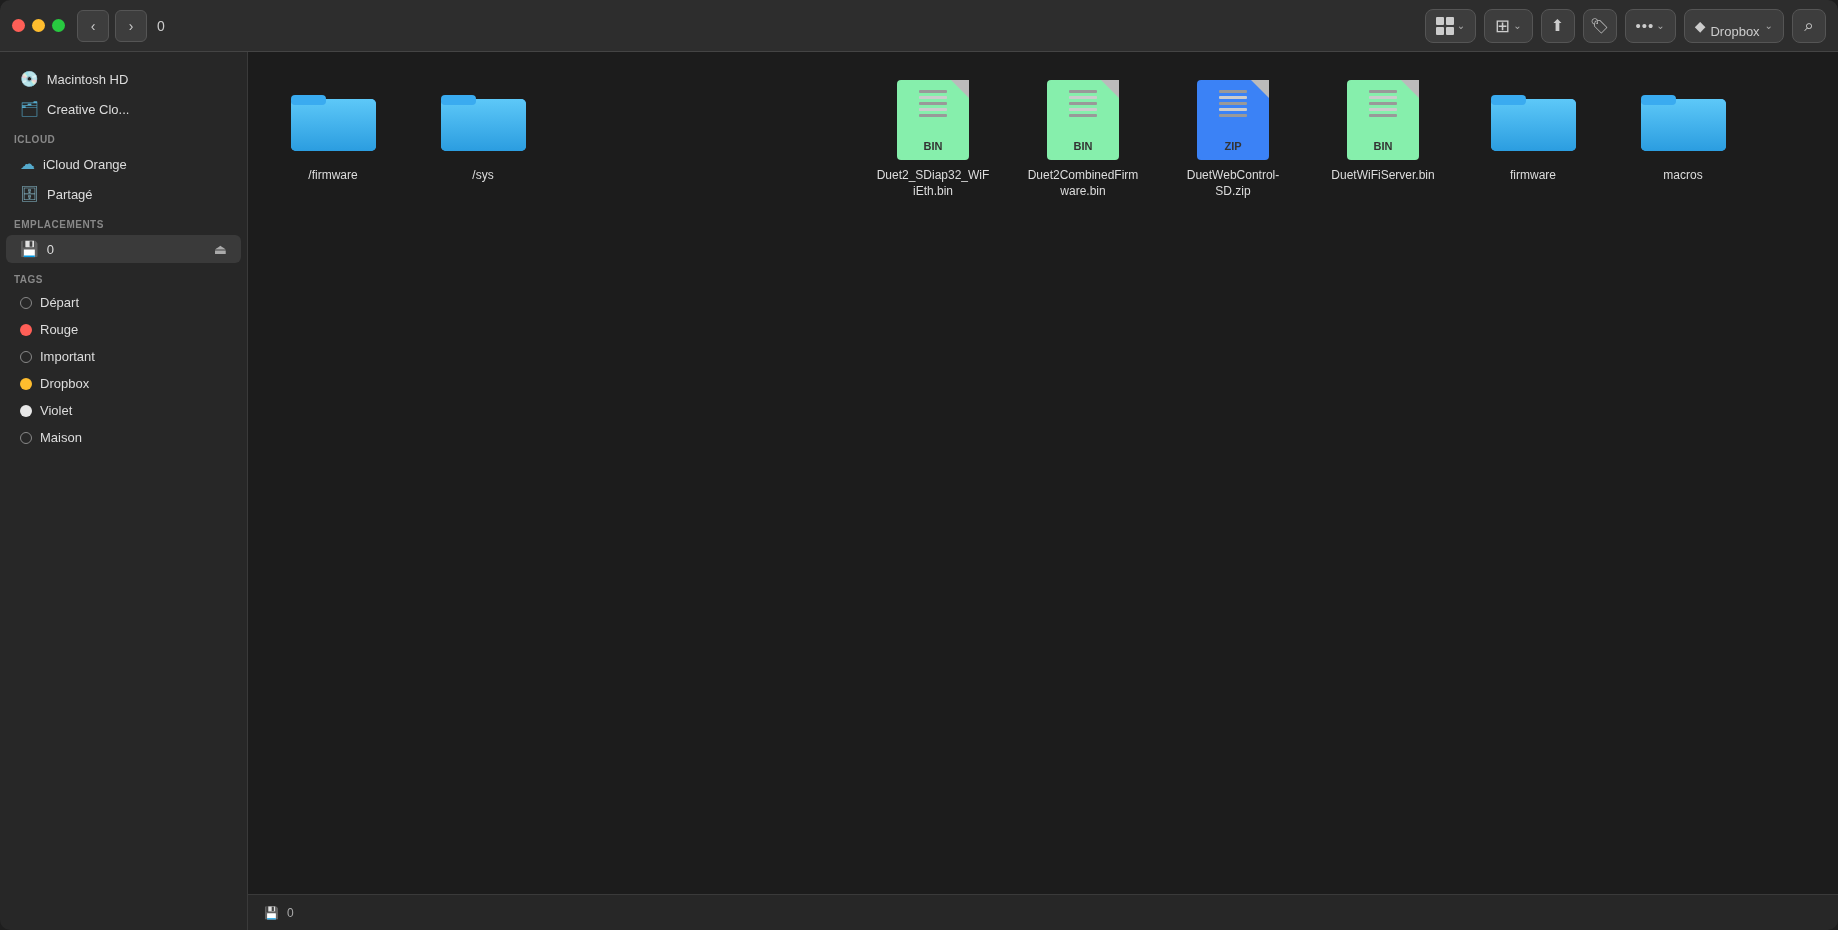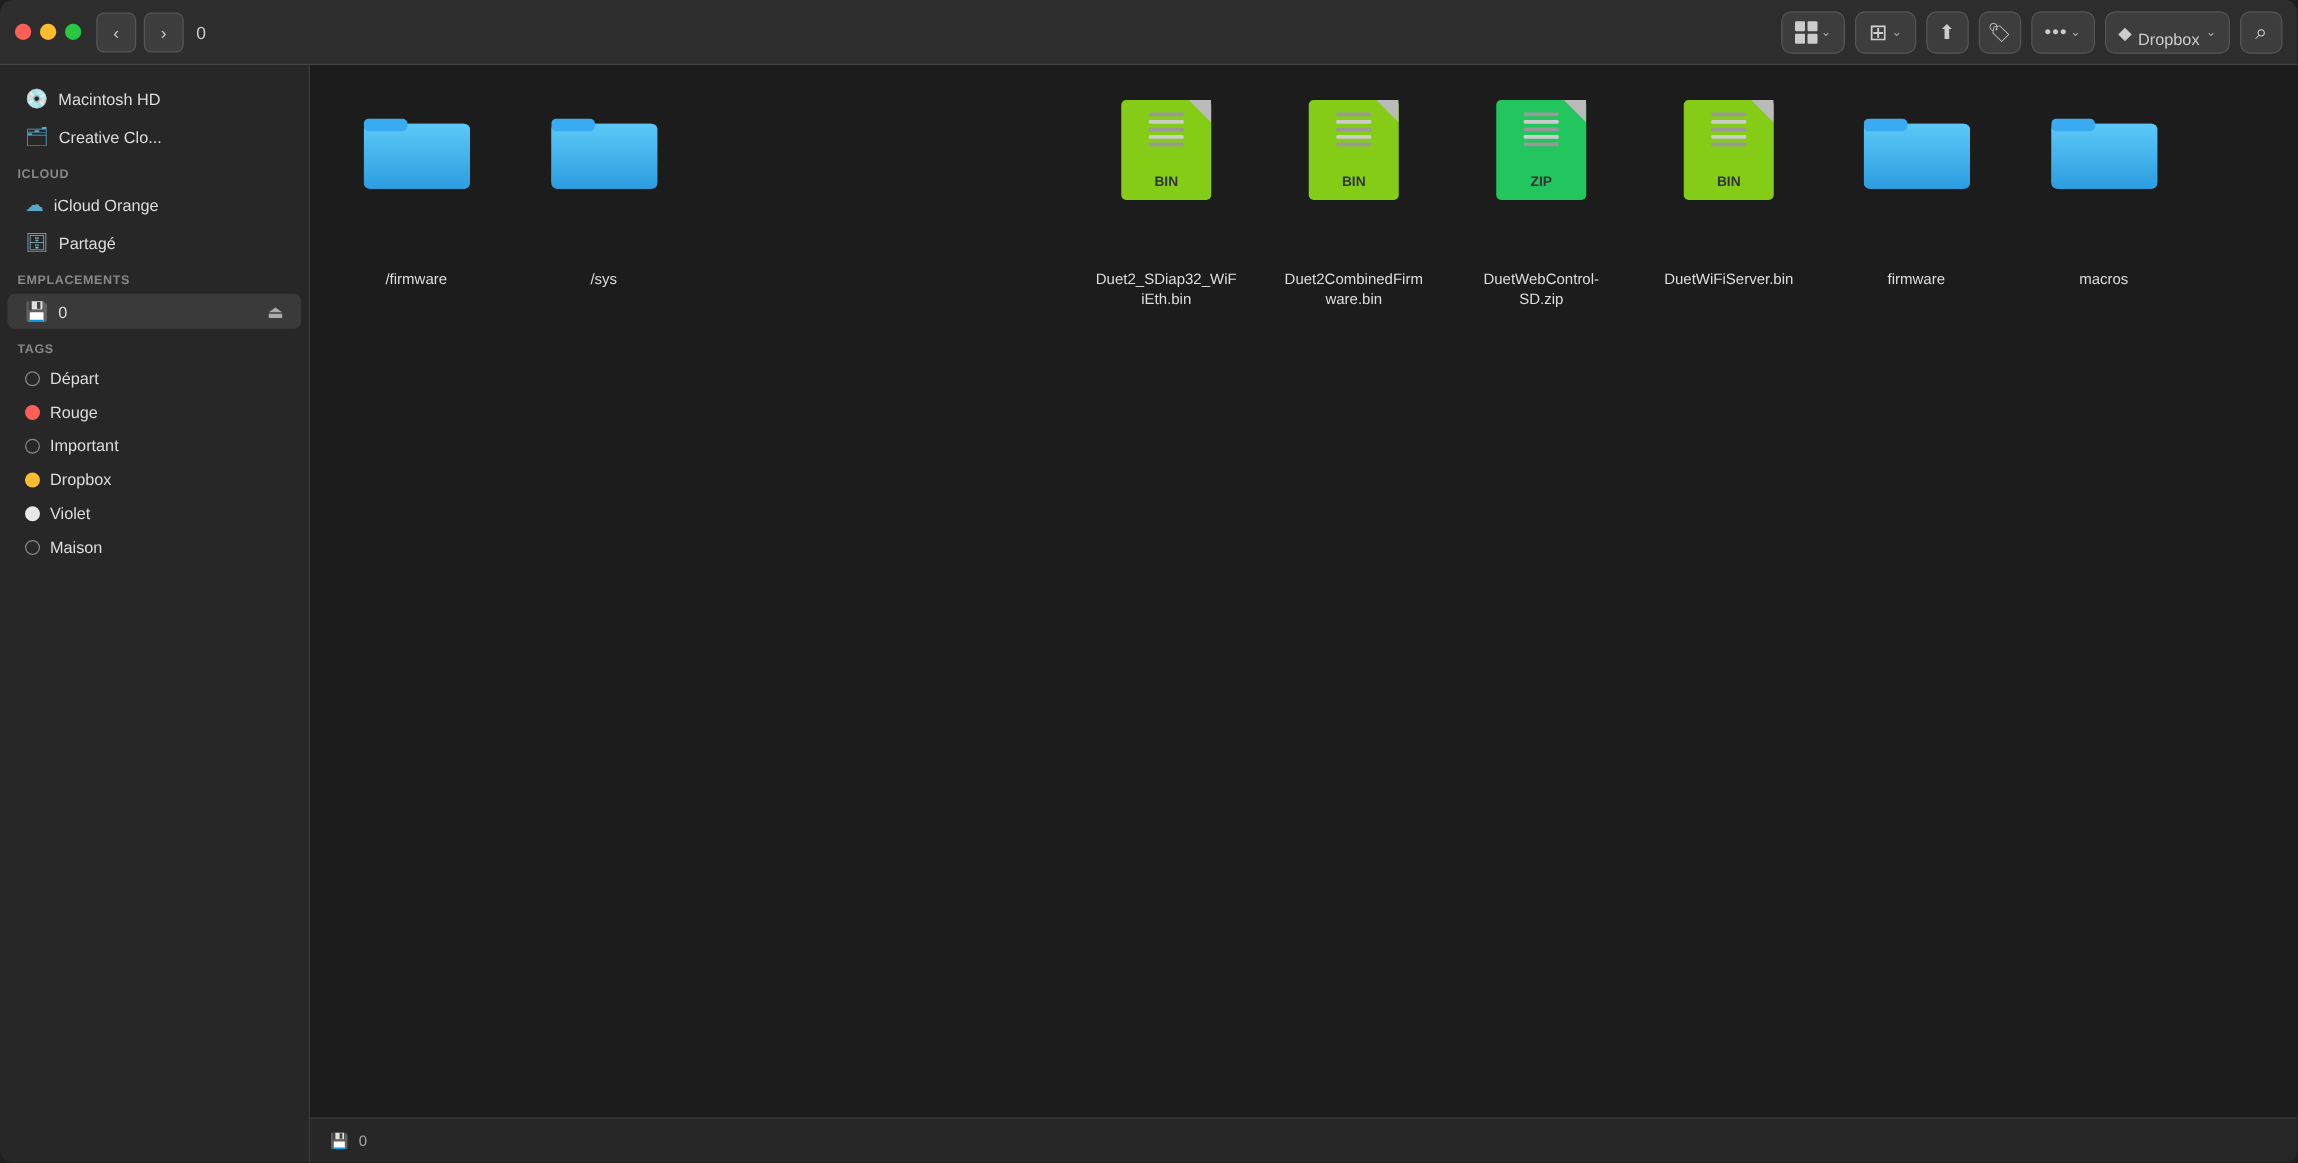--- a/index.html
+++ b/index.html
@@ -186,34 +186,33 @@
       justify-content: center;
       margin-bottom: 8px;
     }
 
     .file-label {
       color: #ddd;
       font-size: 12px;
       text-align: center;
       line-height: 1.3;
       word-break: break-word;
-      margin-top: 48px;
     }
 
     
     .folder-svg {
       width: 85px;
       height: 70px;
     }
 
     
     .bin-file {
       width: 72px;
       height: 80px;
-      background: #84cc16;
+      background: #86efac;
       border-radius: 4px;
       position: relative;
       display: flex;
       flex-direction: column;
       align-items: center;
       justify-content: flex-end;
       padding-bottom: 8px;
     }
     .bin-file::before {
       content: '';
@@ -477,21 +476,21 @@
               </div>
               <span class="bin-label">BIN</span>
             </div>
           </div>
           <span class="file-label">Duet2CombinedFirmware.bin</span>
         </div>
 
 
         <div class="file-item">
           <div class="file-icon">
-            <div class="bin-file" style="background:#22c55e;">
+            <div class="bin-file" style="background:#3b82f6;">
               <div class="zip-lines">
                 <div class="zip-line"></div>
                 <div class="zip-line"></div>
                 <div class="zip-line"></div>
                 <div class="zip-line"></div>
                 <div class="zip-line"></div>
               </div>
               <span class="bin-label">ZIP</span>
             </div>
           </div>

